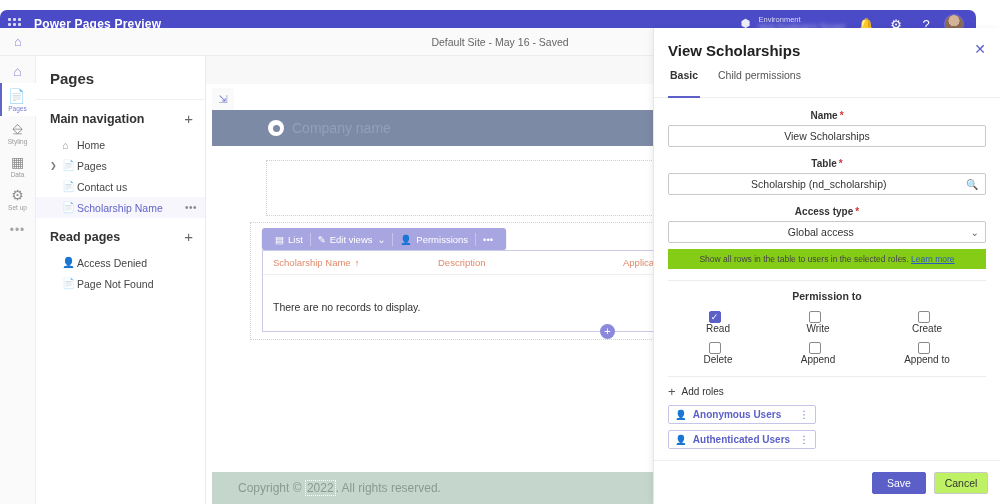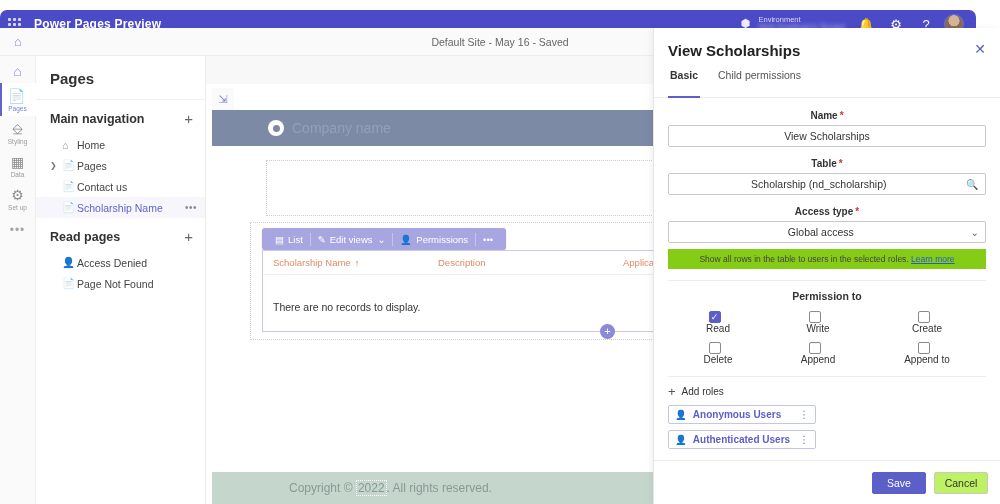--- a/index.html
+++ b/index.html
@@ -188,21 +188,21 @@
     display: flex; align-items: center; justify-content: center; line-height: 1; cursor: pointer;
   }
   .outer-dots {
     position: absolute; top: 166px; left: 44px; right: -66px; height: 118px;
     border: 1px dotted #cfcfcf; pointer-events: none;
   }
   .site-footer {
     position: absolute; bottom: 0; left: 6px; right: 0; height: 32px;
     background: #c5d7cd; display: flex; align-items: center;
   }
-  .footer-text { font-size: 12px; color: #8a9a92; margin-left: 77px; }
+  .footer-text { font-size: 12px; color: #8a9a92; margin-left: 26px; }
   .footer-year { border: 1px dotted #fff; padding: 0 1px; }
 
   
   .panel {
     position: absolute; top: 28px; right: 0; width: 347px; height: 476px;
     background: #fff; border-left: 1px solid #e6e6e6; box-shadow: -2px 0 6px rgba(0,0,0,.06);
     display: flex; flex-direction: column; text-align: center;
   }
   .panel-head { display: flex; align-items: flex-start; padding: 14px 14px 0 14px; }
   .panel-title { font-size: 15px; color: #222; font-weight: 600; }

